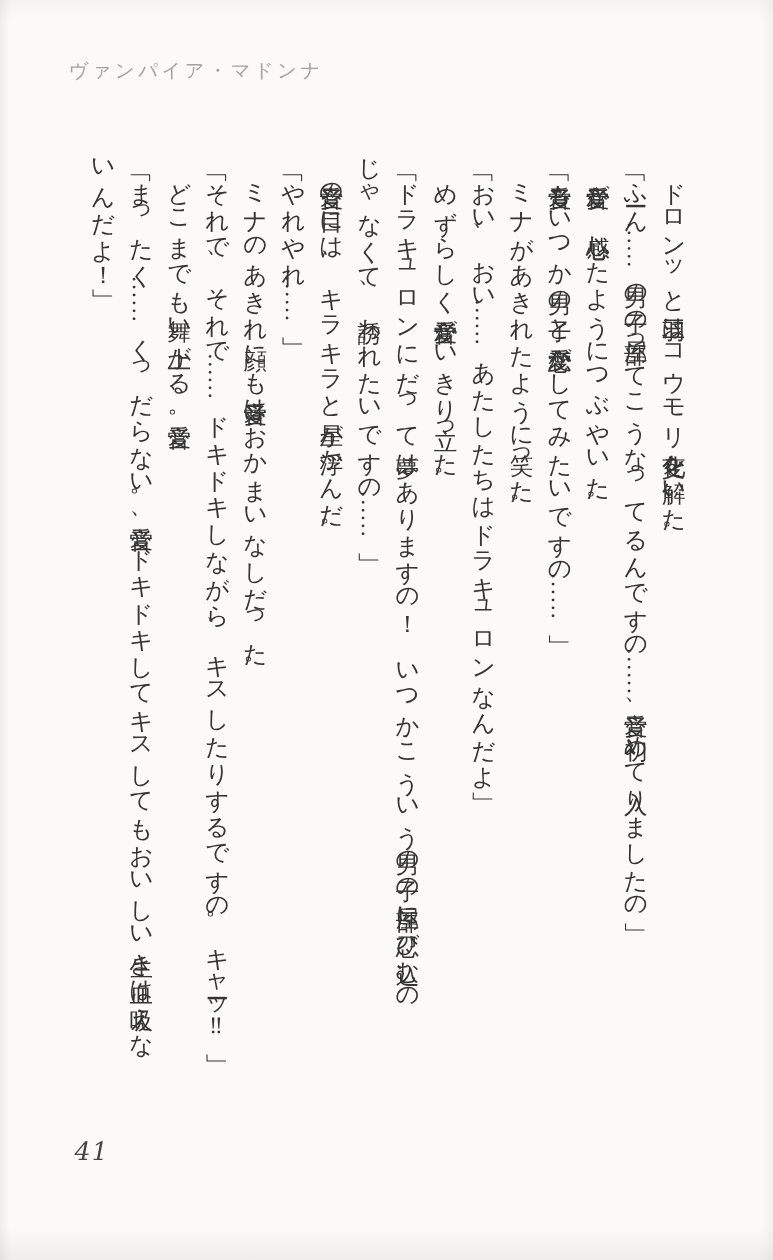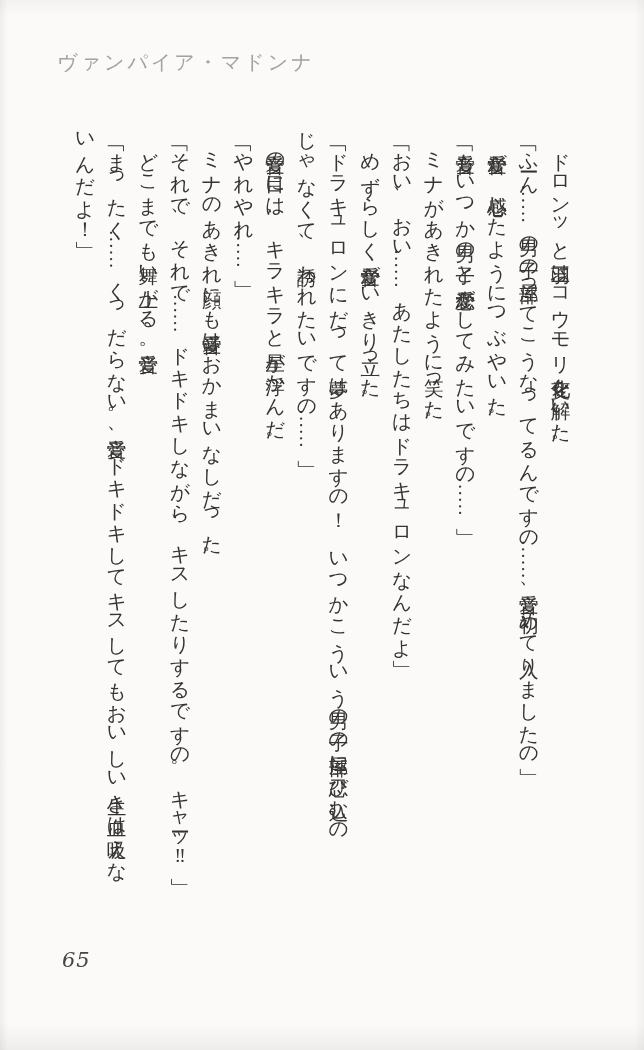--- a/index.html
+++ b/index.html
@@ -19,21 +19,21 @@
   }
   .page {
     position: absolute;
     inset: 0;
   }
   .running-header {
     position: absolute;
     top: 49px;
     left: 57px;
     font-family: "Liberation Sans", "DejaVu Sans", sans-serif;
-    font-size: 20px;
+    font-size: 16px;
     letter-spacing: 3px;
     color: #a2a2a0;
   }
   .text-block {
     position: absolute;
     top: 119px;
     right: 68px;
     height: 794px;
     writing-mode: vertical-rl;
     text-orientation: mixed;
@@ -79,15 +79,15 @@
     <div class="line">じゃなくて、誘われたいですの……」</div>
     <div class="line indent">愛音の目には、キラキラと星が浮かんだ。</div>
     <div class="line indent">「やれやれ……」</div>
     <div class="line indent">ミナのあきれ顔にも愛音はおかまいなしだった。</div>
     <div class="line indent">「それで、それで……ドキドキしながら、キスしたりするですの。キャーッ‼」</div>
     <div class="line indent">どこまでも舞い上がる、愛音。</div>
     <div class="line indent">「まったく……くっだらない。愛音、ドキドキしてキスしてもおいしい生き血は吸えな</div>
     <div class="line">いんだよ！」</div>
   </div>
 
-  <div class="page-number">65</div>
+  <div class="page-number">41</div>
 
 </div>
 
 </body></html>

